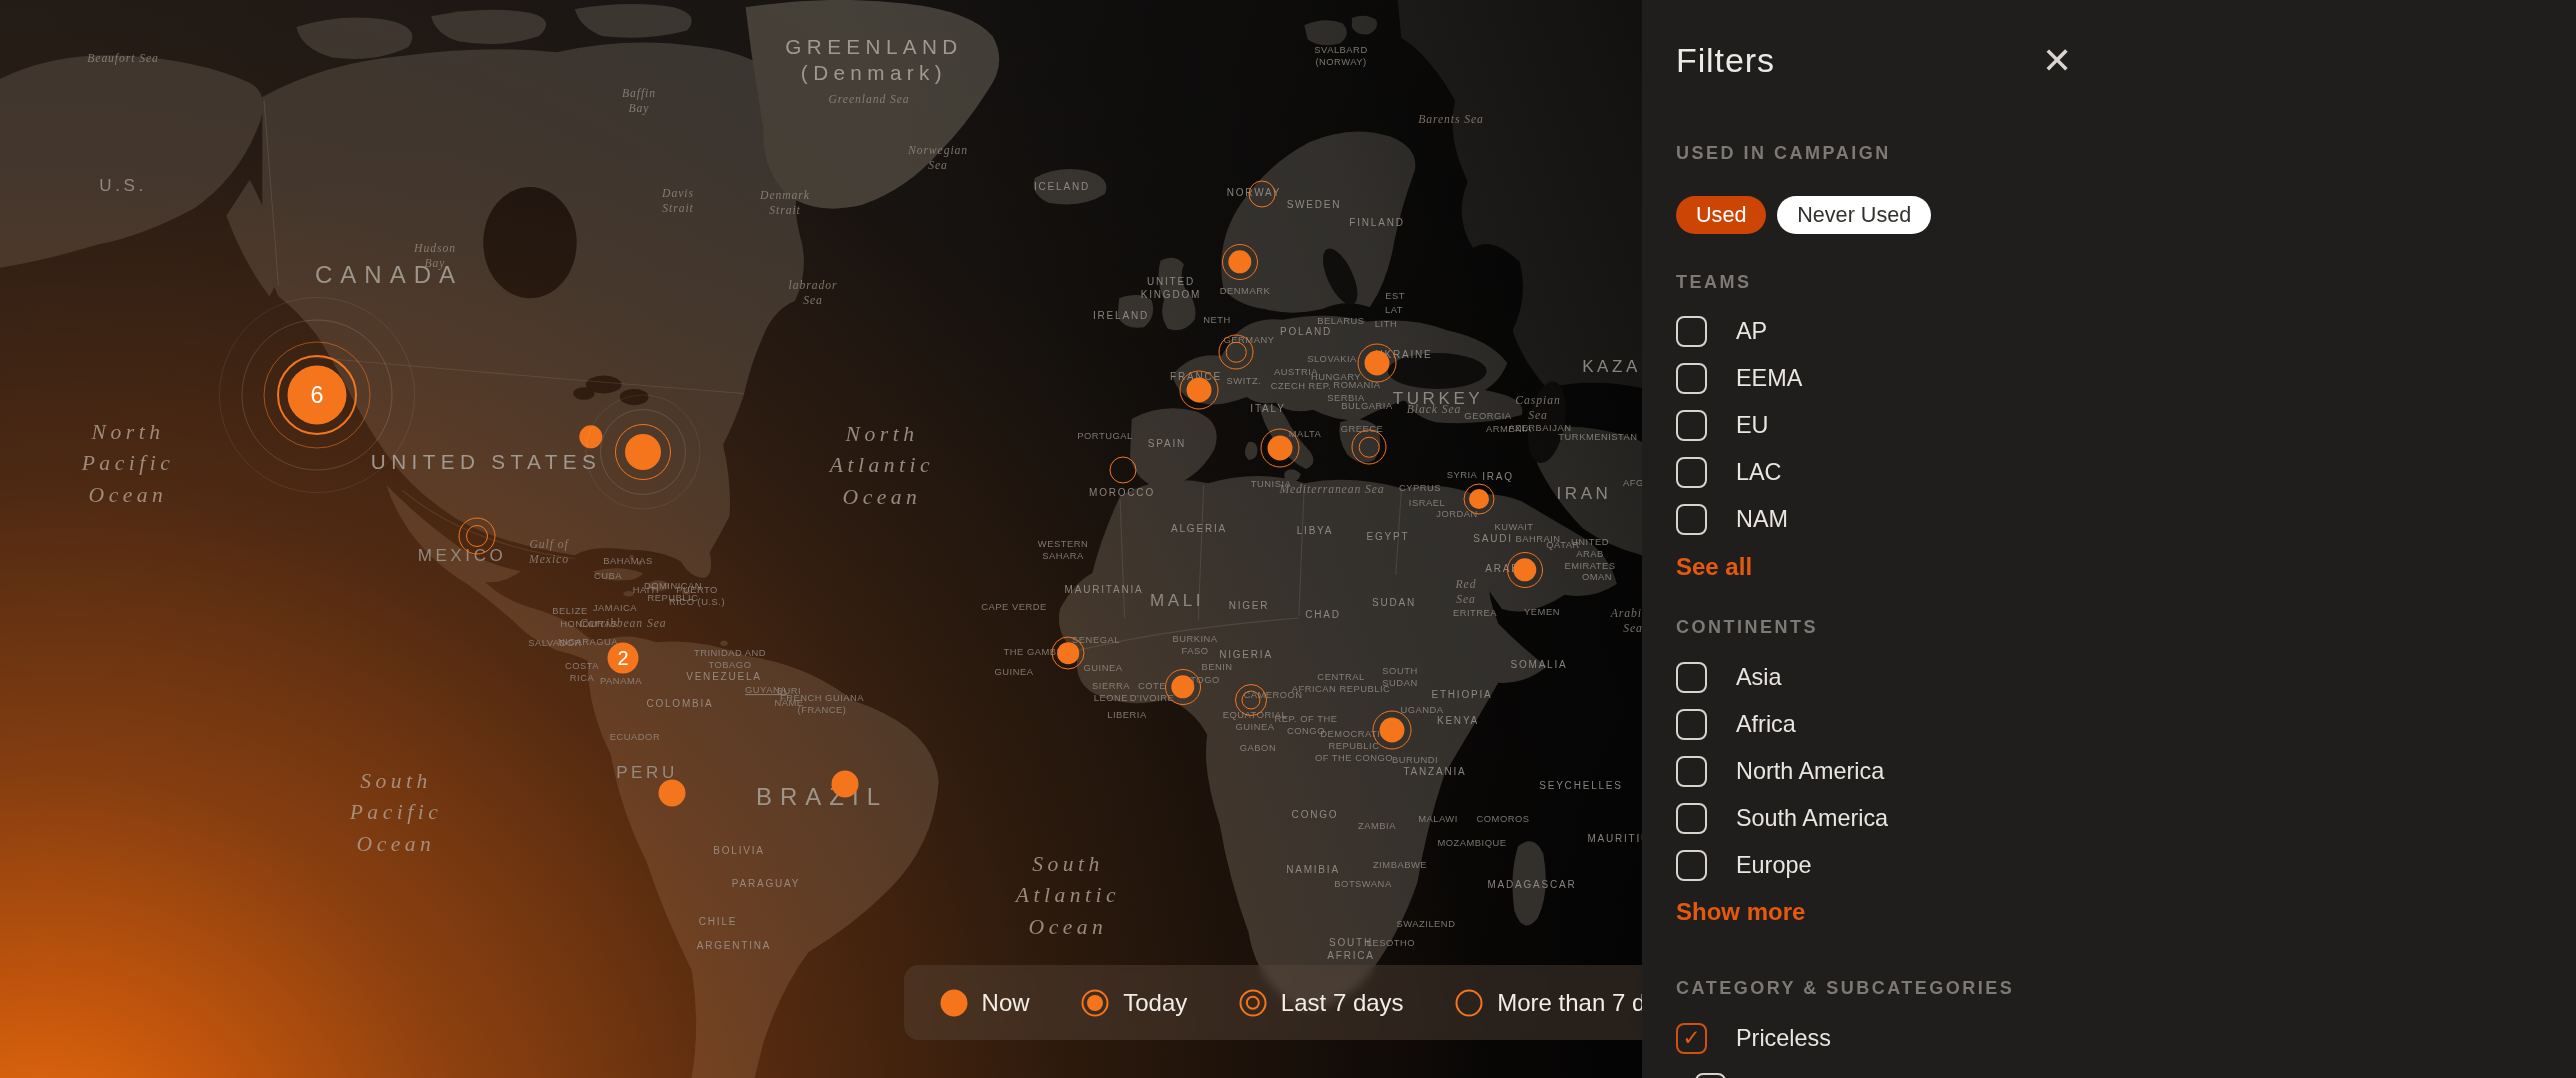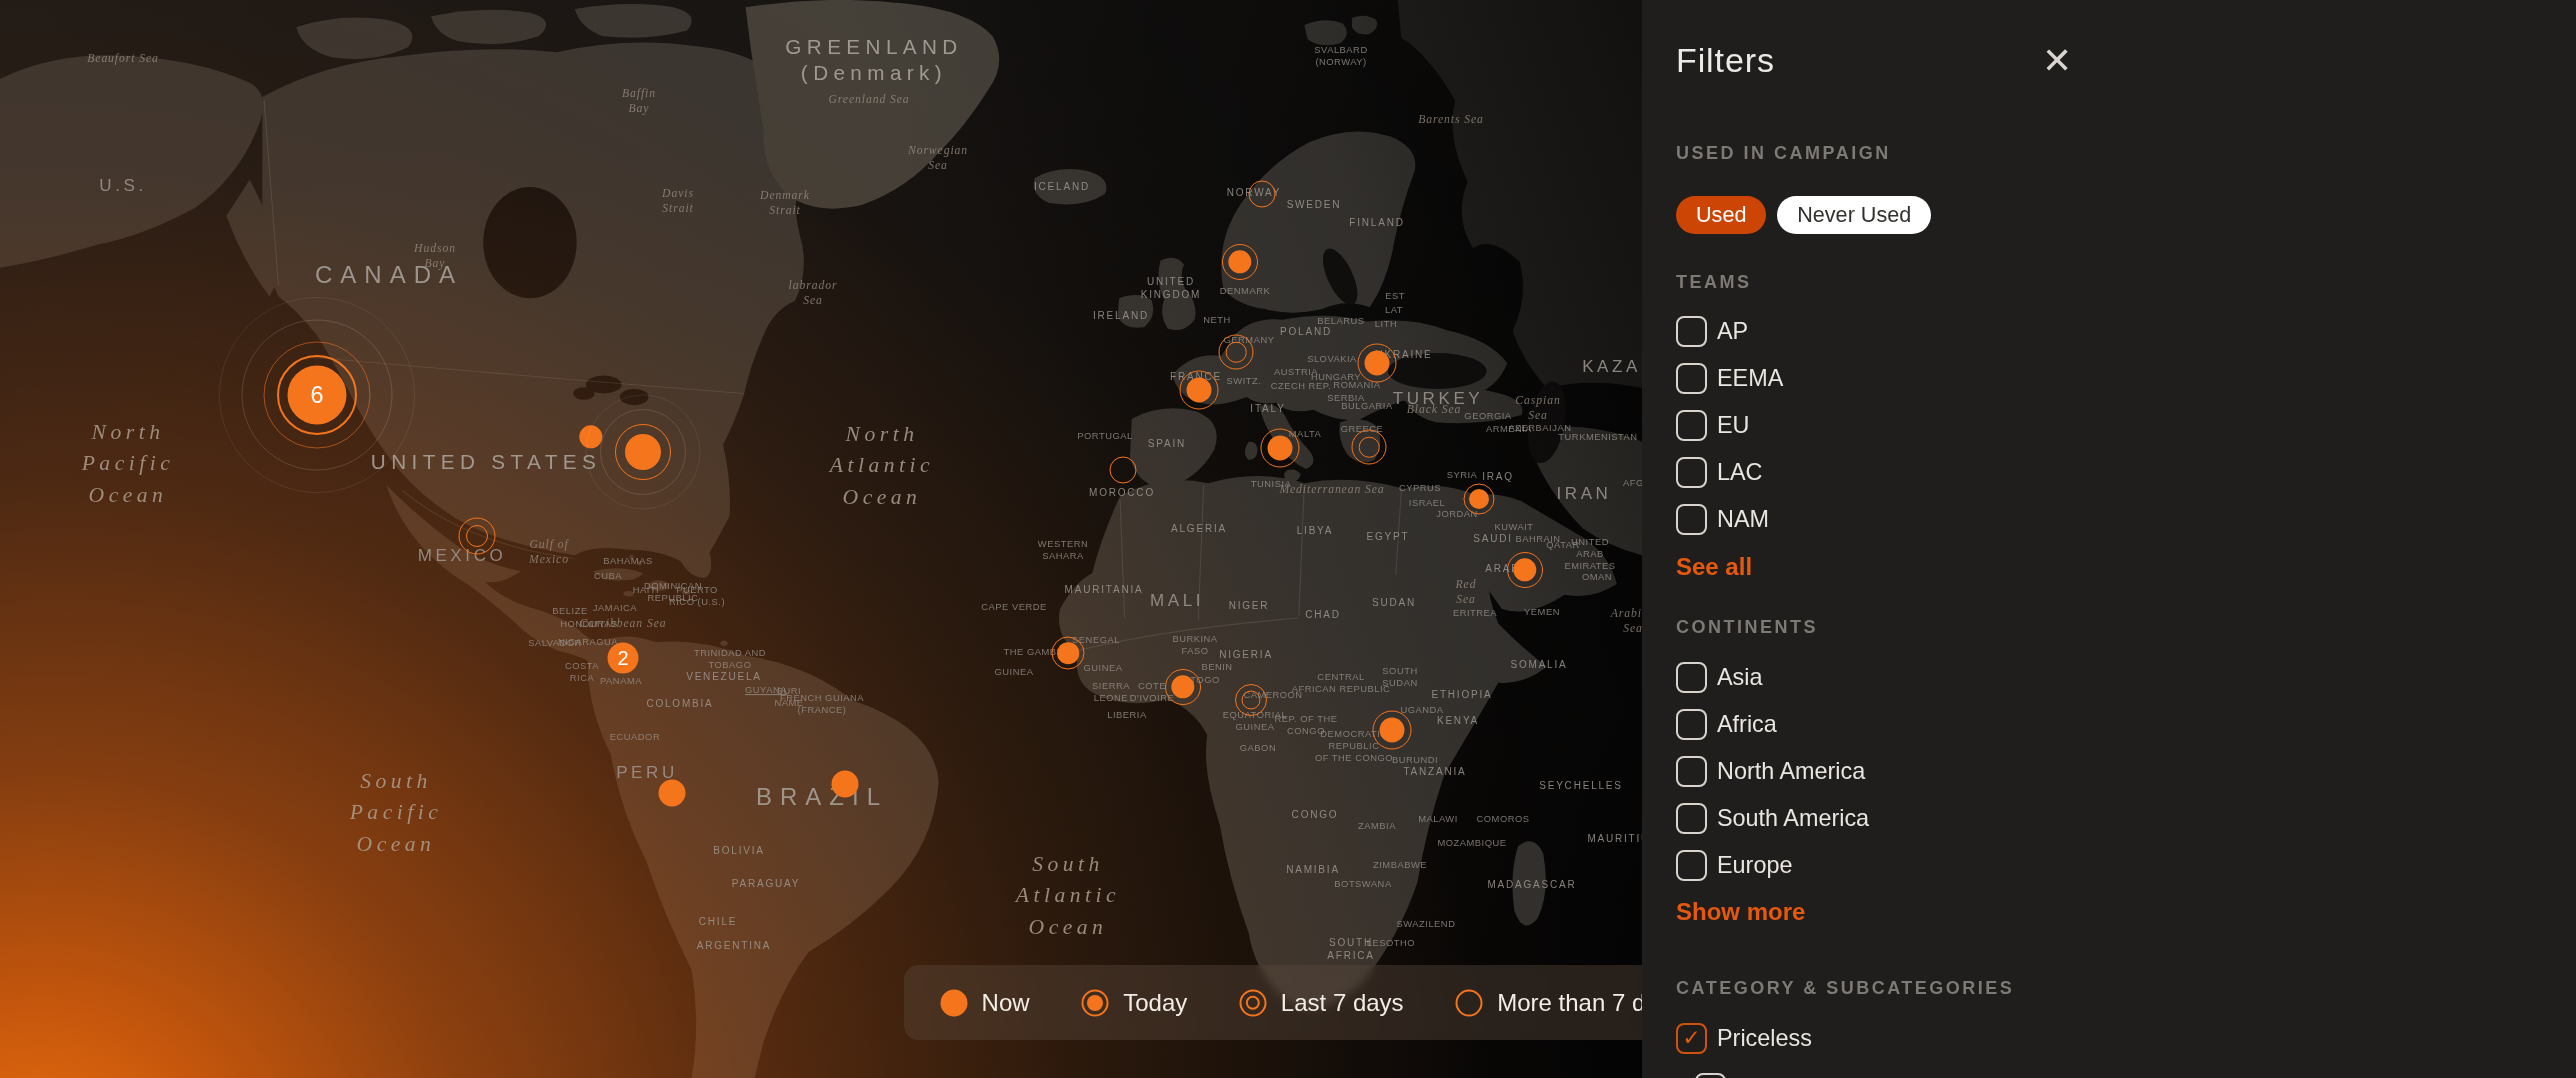--- a/index.html
+++ b/index.html
@@ -61,21 +61,21 @@
   .hdr-campaign { margin-top:63px; }
   .hdr-teams { margin-top:38px; }
   .hdr-continents { margin-top:36px; }
   .hdr-category { margin-top:52px; }
   .chips { display:flex; gap:10.8px; margin-top:32px; }
   .chip { height:38px; border-radius:20px; padding:0 20px; display:flex; align-items:center;
           font-size:21.6px; cursor:pointer; }
   .chip.selected { background:#cc4505; color:#ffffff; }
   .chip.unselected { background:#ffffff; color:#33312e; }
   .check-list { margin-top:23.4px; display:flex; flex-direction:column; }
-  .check-row { display:flex; align-items:center; gap:10px; margin-bottom:16px; cursor:pointer; }
+  .check-row { display:flex; align-items:center; gap:29px; margin-bottom:16px; cursor:pointer; }
   .check-list.tight .check-row { margin-bottom:19px; }
   .check-row .box { width:31px; height:31px; border:2.2px solid #d8d4cd; border-radius:8px;
                     flex:0 0 31px; display:flex; align-items:center; justify-content:center;
                     font-size:21.6px; color:#e5590e; }
   .check-row.checked .box { border-color:#cf5210; }
   .check-row.indent { margin-left:19px; }
   .check-row .lbl { font-size:23.4px; color:#e9e6e1; }
   .link { display:inline-block; margin-top:1.8px; font-size:24px; font-weight:700; color:#e5590e; cursor:pointer; }
 </style>
 </head>

